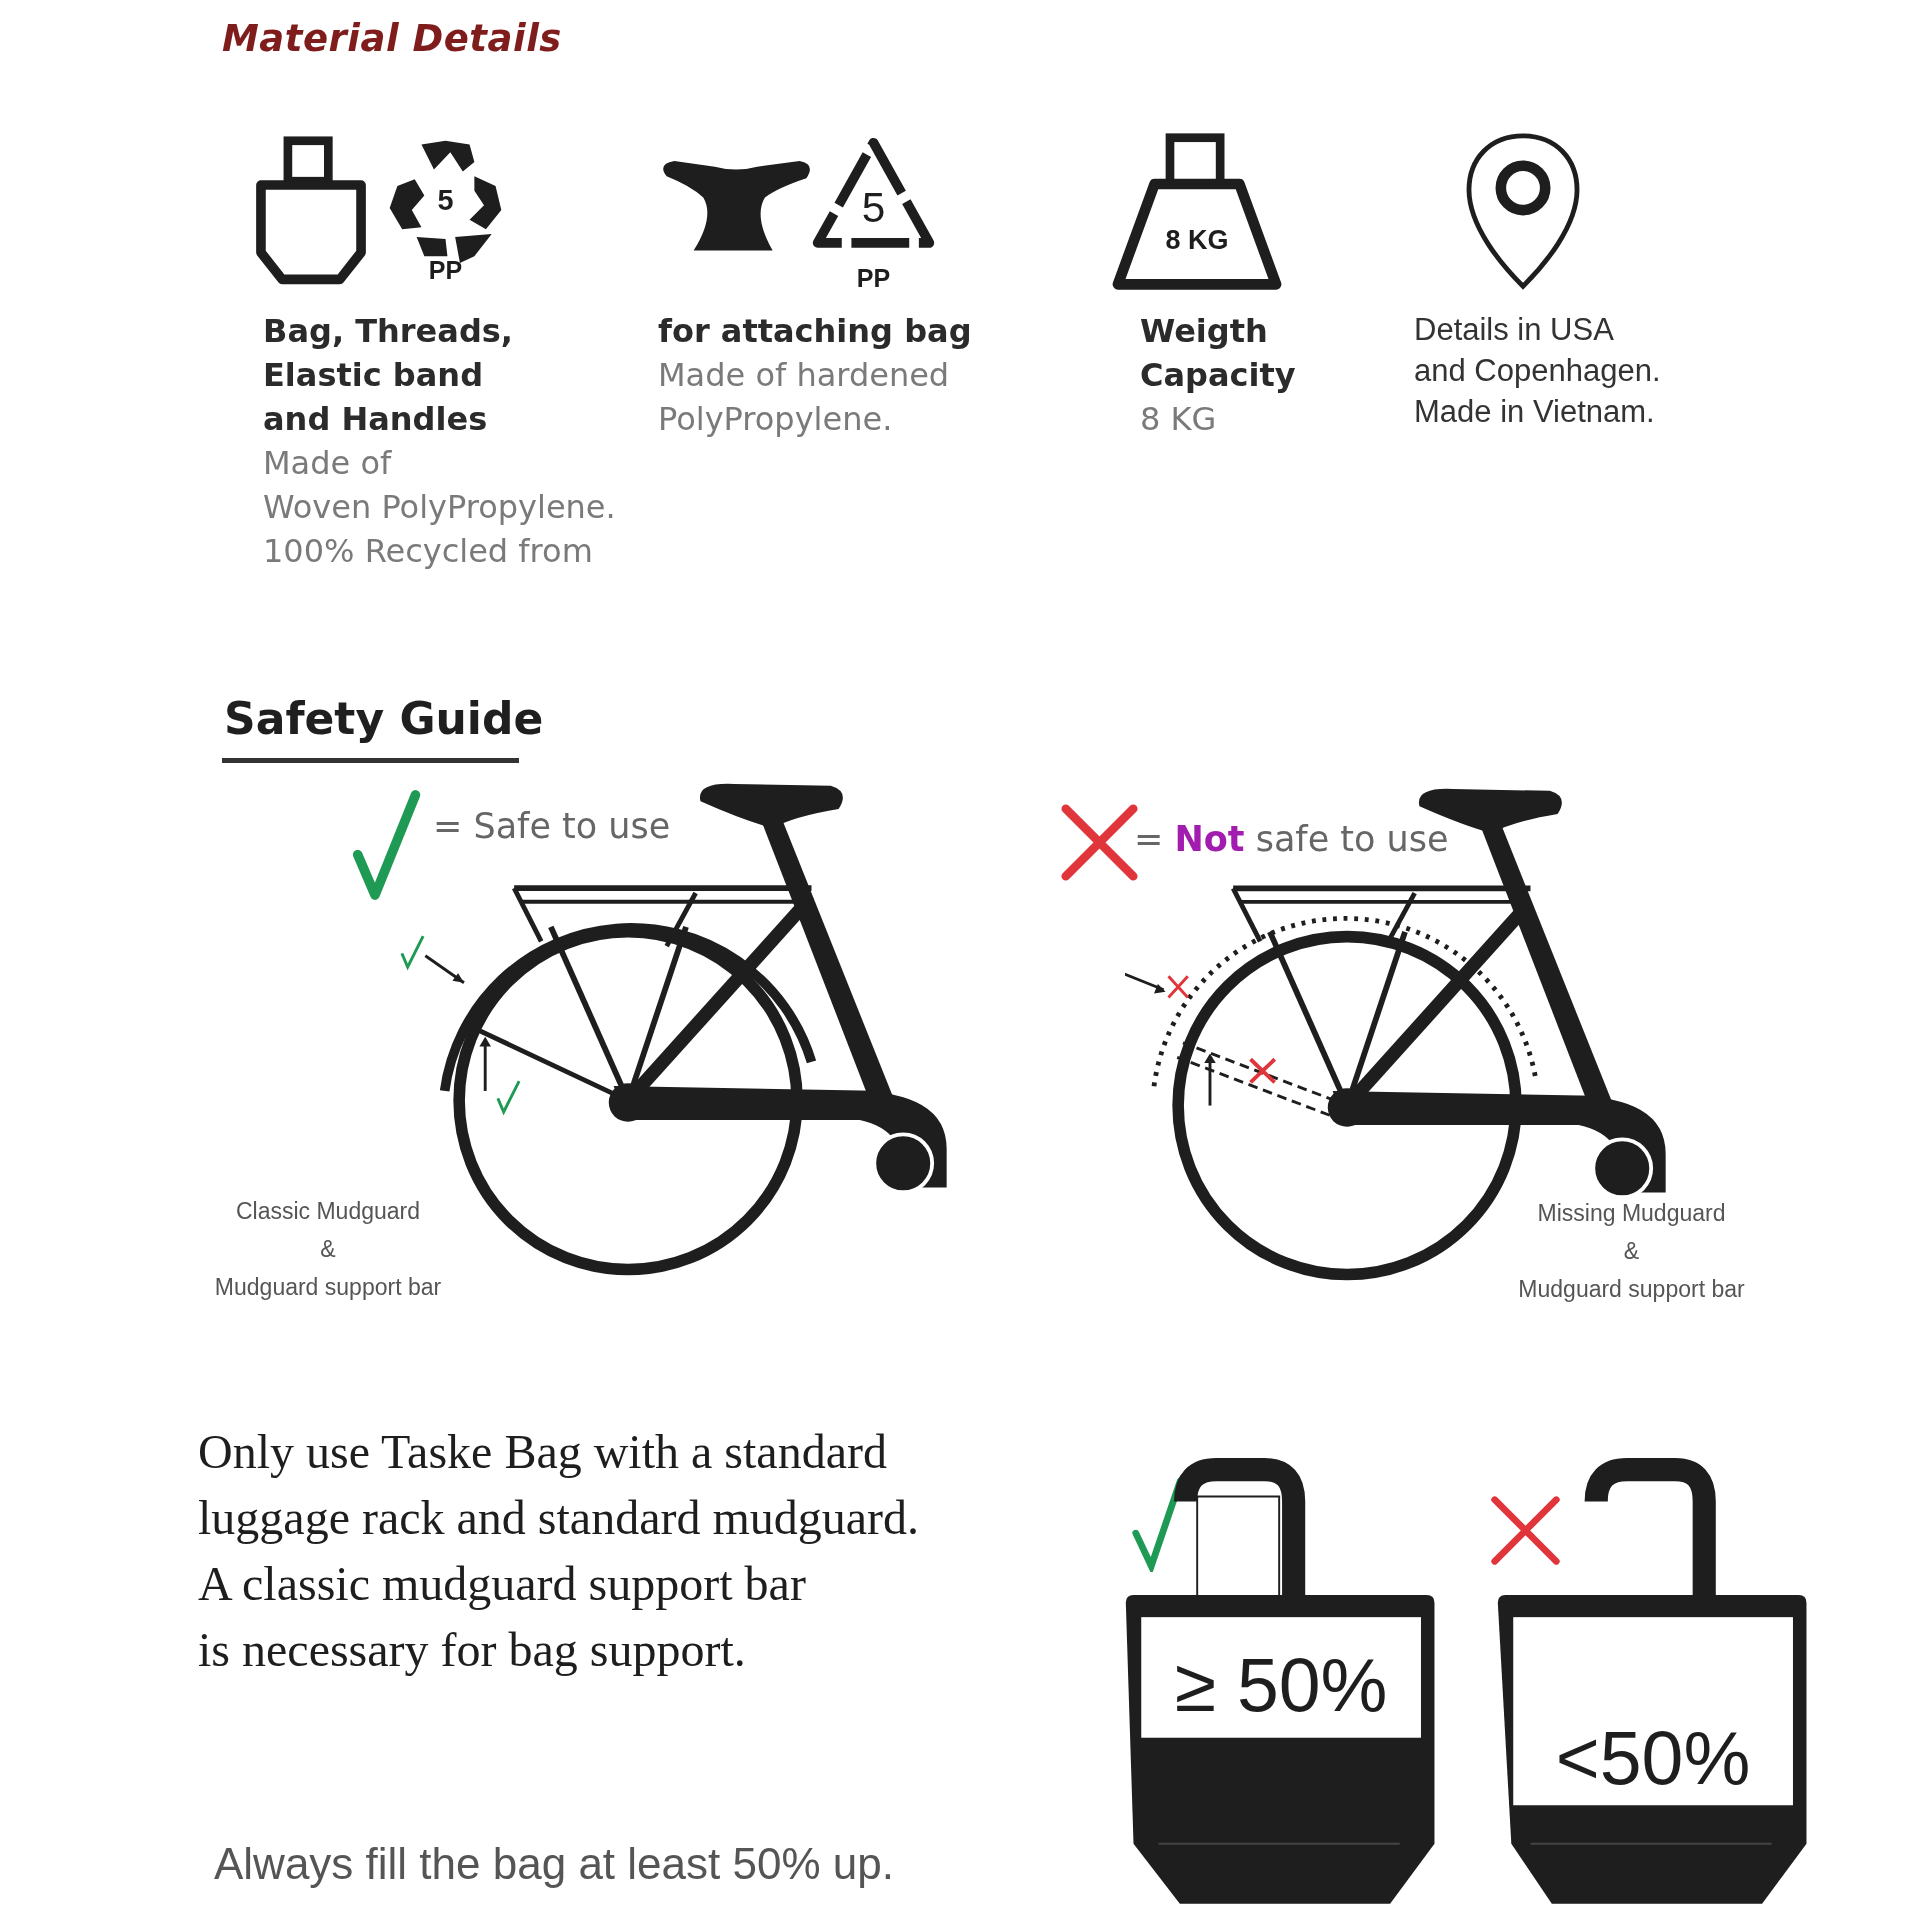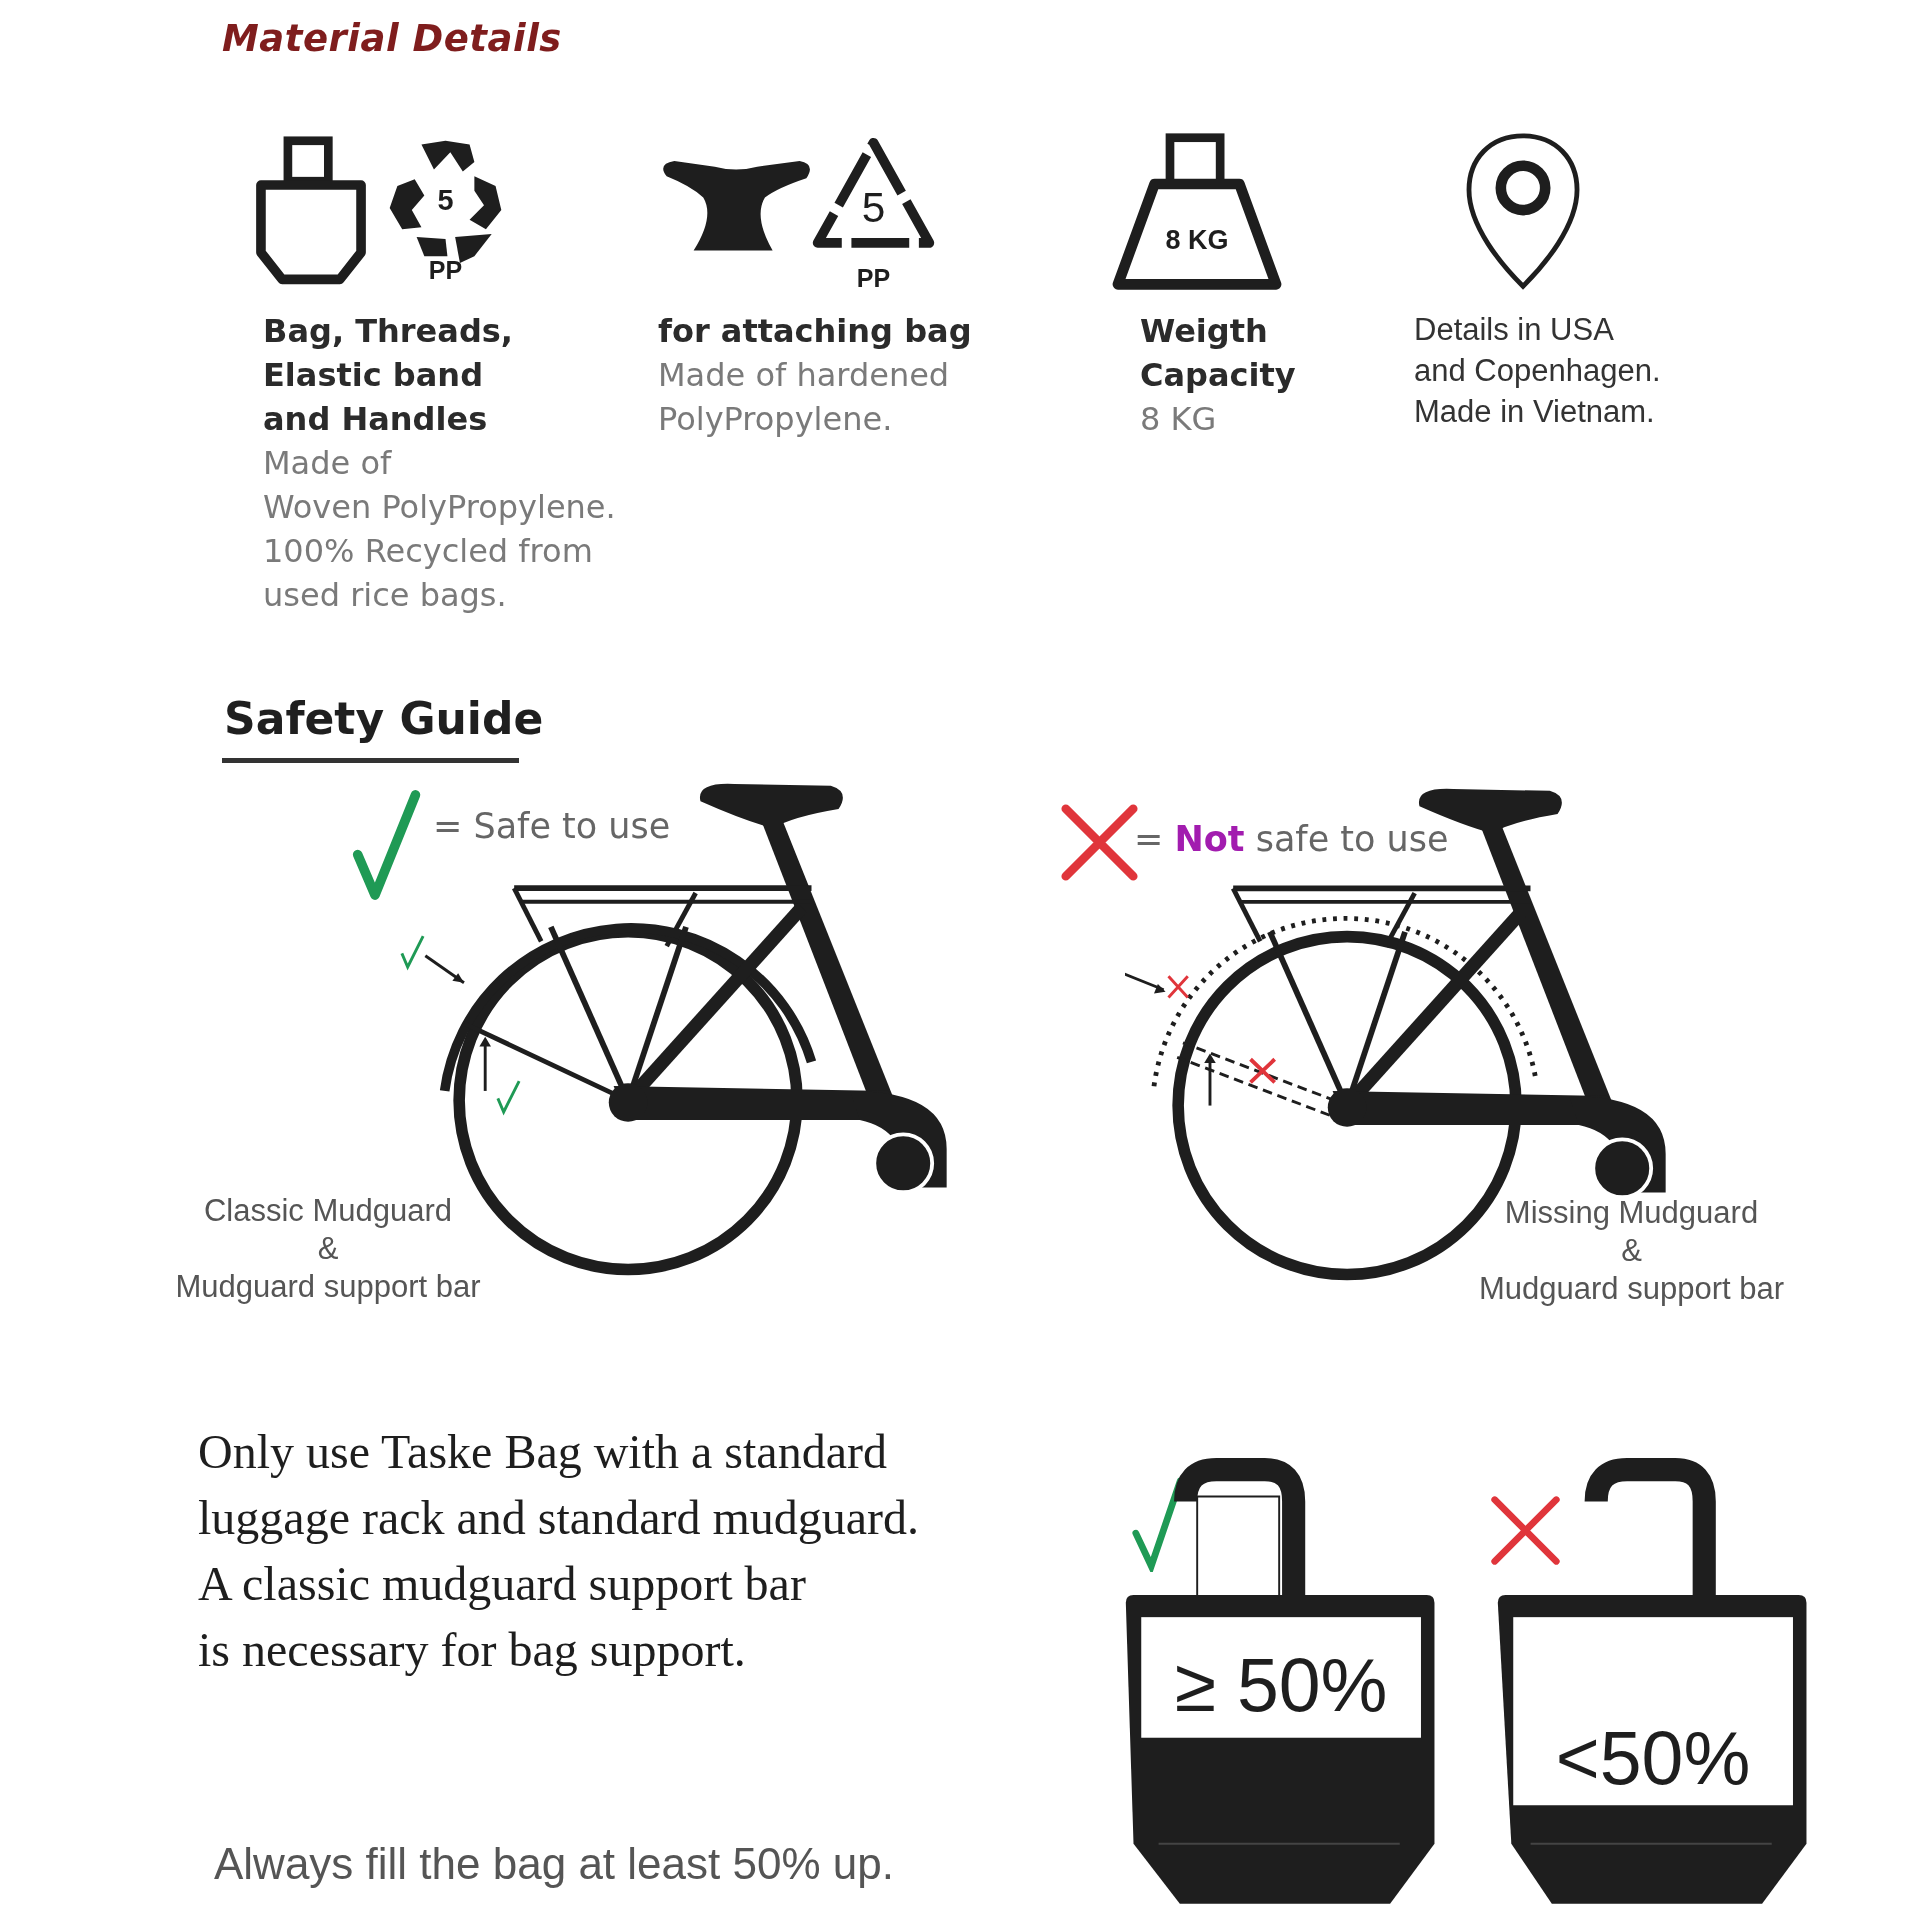--- a/index.html
+++ b/index.html
@@ -4,21 +4,21 @@
 <style>
   html,body{margin:0;padding:0;background:#fff;}
   body{width:1931px;height:1931px;position:relative;overflow:hidden;font-family:"DejaVu Sans","Liberation Sans",sans-serif;color:#222;}
   .abs{position:absolute;}
   .h-italic{font-weight:bold;font-style:italic;font-size:37px;color:#7f1d1d;letter-spacing:0.5px;}
   .h-safety{font-weight:bold;font-size:44px;color:#1f1f1f;}
   .underline{height:4.8px;background:#333;}
   .bold-t{font-weight:bold;font-size:32px;line-height:44px;color:#2b2b2b;}
   .light-t{font-size:32px;line-height:44px;color:#7a7a7a;}
   .loc-t{font-family:"Liberation Sans",sans-serif;font-size:31px;line-height:41px;color:#333;}
-  .caption{font-family:"Liberation Sans",sans-serif;font-size:31px;line-height:38px;color:#555;text-align:center;}
+  .caption{font-family:"Liberation Sans",sans-serif;font-size:23px;line-height:38px;color:#555;text-align:center;}
   .big{font-family:Liberation Serif, serif;font-size:48px;line-height:66px;color:#1e1e1e;}
   .always{font-family:"Liberation Sans",sans-serif;font-size:44px;color:#555;}
   .legend{font-size:35px;color:#666;}
   .legend b{color:#a21caf;}
   svg{display:block;}
 </style>
 </head>
 <body>
 
 <div class="abs h-italic" style="left:222px;top:17.4px;">Material Details</div>
@@ -42,21 +42,20 @@
     <text x="70" y="152" font-family="Liberation Sans, sans-serif" font-size="26" font-weight="bold" text-anchor="middle" fill="#1e1e1e">PP</text>
   </svg>
 </div>
 <div class="abs" style="left:263px;top:309px;width:386px;">
   <div class="bold-t">Bag, Threads,</div>
   <div class="bold-t">Elastic band</div>
   <div class="bold-t">and Handles</div>
   <div class="light-t">Made of</div>
   <div class="light-t">Woven PolyPropylene.</div>
   <div class="light-t">100% Recycled from</div>
-  <div class="light-t">used rice bags.</div>
 </div>
 
 <div class="abs" style="left:657px;top:159px;">
   <svg width="159" height="106" viewBox="0 0 165 110">
     <path d="M10 18 Q0 5 18 2 L60 8 Q82 14 104 8 L148 2 Q165 5 155 20 Q125 30 112 40 Q100 60 120 95 H38 Q60 60 48 40 Q35 28 10 18 Z" fill="#1e1e1e"></path>
   </svg>
 </div>
 <div class="abs" style="left:806px;top:135px;">
   <svg width="135" height="159" viewBox="0 0 140 165">
     <path d="M70 8 L128 112 H12 Z" fill="none" stroke="#1e1e1e" stroke-width="10" stroke-linejoin="round" stroke-dasharray="60 10"></path>

